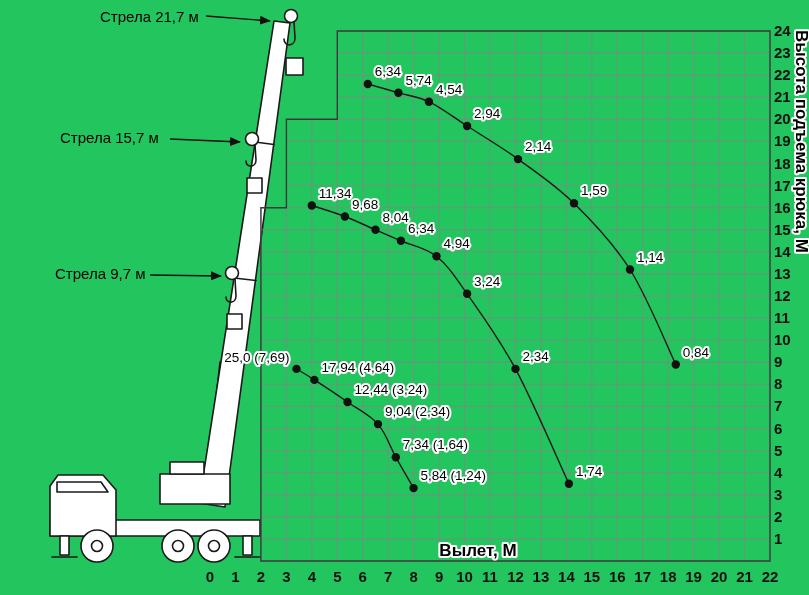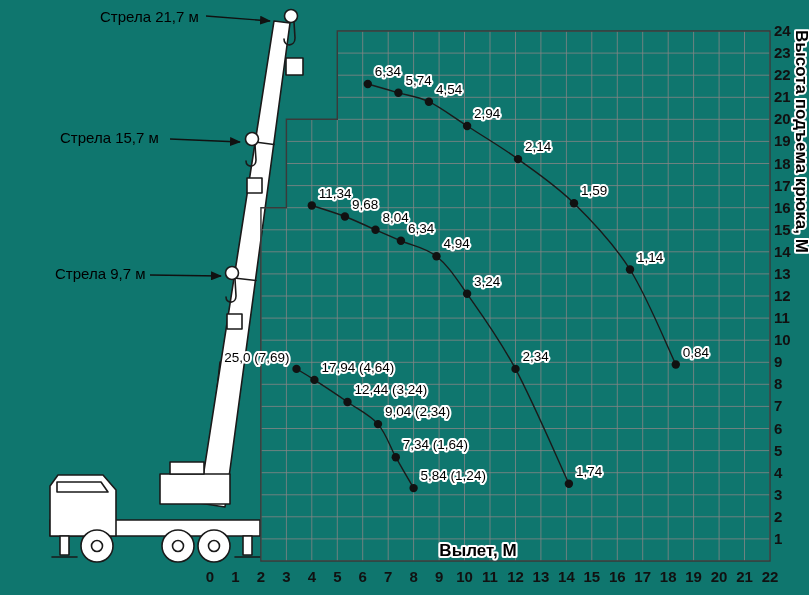--- a/index.html
+++ b/index.html
@@ -1,20 +1,20 @@
 <!DOCTYPE html>
 <html><head>
 <meta charset="utf-8">
 <style>
   html,body{margin:0;padding:0;}
   body{
     width:809px;height:595px;background:#ffffff;
     font-family:"Liberation Sans",sans-serif;overflow:hidden;
   }
-  .page{position:relative;width:809px;height:595px;background:#0f766e;}
+  .page{position:relative;width:809px;height:595px;background:#22c55e;}
   svg{display:block;}
   
   .grid{stroke:#858585;stroke-width:0.8;}
   .outline{fill:none;stroke:#3a3a3a;stroke-width:1.4;}
   .tick{font:bold 15px "Liberation Sans",sans-serif;fill:#111;}
   .curve{fill:none;stroke:#1a1a1a;stroke-width:1.4;}
   .dot{fill:#111;}
   .ptlabel{
     font:13.5px "Liberation Sans",sans-serif;fill:#000;
     stroke:#fff;stroke-width:4px;paint-order:stroke;stroke-linejoin:round;

